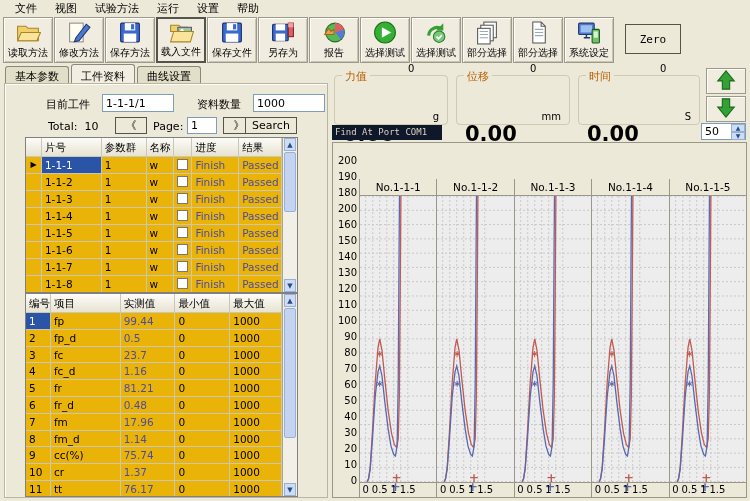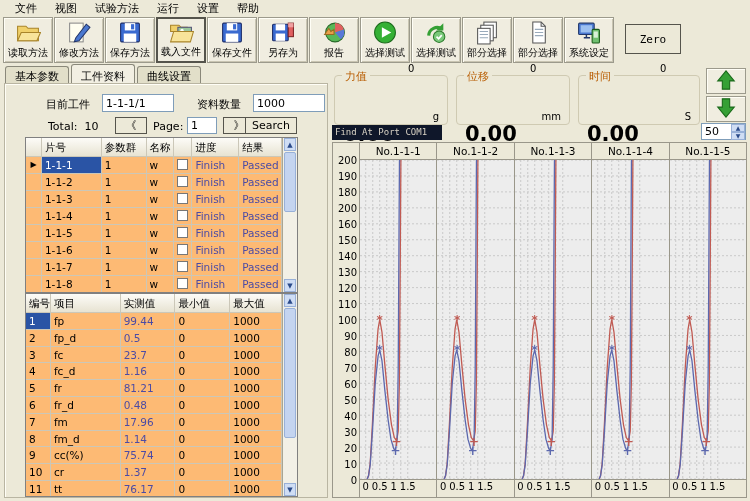--- a/index.html
+++ b/index.html
@@ -44,21 +44,21 @@
   .txt {
     position:absolute; background:#fff; border:1px solid #7f9db9;
     font-size:11px; padding:1px 3px; font-family:inherit;
   }
   .sbtn {
     position:absolute; background:#ece9d8; border:1px solid #55544c;
     font-size:11px; text-align:center; cursor:pointer;
     font-family:"DejaVu Sans Mono","Liberation Mono",monospace;
   }
   
-  .tbl { position:absolute; background:#fdba74; border:1px solid #808080; display:flex; }
+  .tbl { position:absolute; background:#eab308; border:1px solid #808080; display:flex; }
   .tbl-body { flex:1; overflow:hidden; }
   .trow { display:flex; border-bottom:1px solid #cbc7b8; height:17px; }
   .trow.hdr { height:19px; background:linear-gradient(#fdfcf8,#e7e3d2); }
   .tcell {
     border-right:1px solid #cbc7b8; padding:0 3px; line-height:16px;
     overflow:hidden; white-space:nowrap; font-size:10.5px;
   }
   .trow.hdr .tcell { line-height:18px; }
   .tcell.sel { background:#2a54a5; color:#fff; }
   .tcell.c-val { color:#4b4ba5; }
@@ -97,21 +97,21 @@
     flex:1; background:#cfddf4; border:1px solid #98b0d8; font-size:6px;
     line-height:6px; text-align:center; color:#2a4a8a; cursor:pointer;
   }
   
   .chart {
     position:absolute; left:332px; top:142px; width:415px; height:356px;
     border:1px solid #9a978a; background:#ece9d8; display:flex;
   }
   .yaxis { width:26px; position:relative; font-size:10px; }
   .ylab { position:absolute; right:2px; width:22px; text-align:right; }
-  .panel { flex:1; border-left:1px solid #9a978a; display:flex; flex-direction:column; position:relative; }
+  .panel { flex:1; border-left:1px solid #9a978a; display:flex; flex-direction:column; position:relative;margin-top:36px; }
   .panel:first-of-type { border-left:none; }
   .panel-title { height:17px; line-height:16px; text-align:center; font-size:10.5px; border-bottom:1px solid #9a978a; }
   .plot { height:320px; background:#ededed; position:relative; border-bottom:1px solid #9a978a; }
   .plot svg { position:absolute; left:0; top:0; width:100%; height:100%; }
   .marker { position:absolute; font-size:12px; font-weight:bold; transform:translate(-50%,-50%); pointer-events:none; }
   .xlabels { height:16px; position:relative; font-size:10px; }
   .xlab { position:absolute; transform:translateX(-50%); top:1px; }
 </style>
 </head>
 <body>

